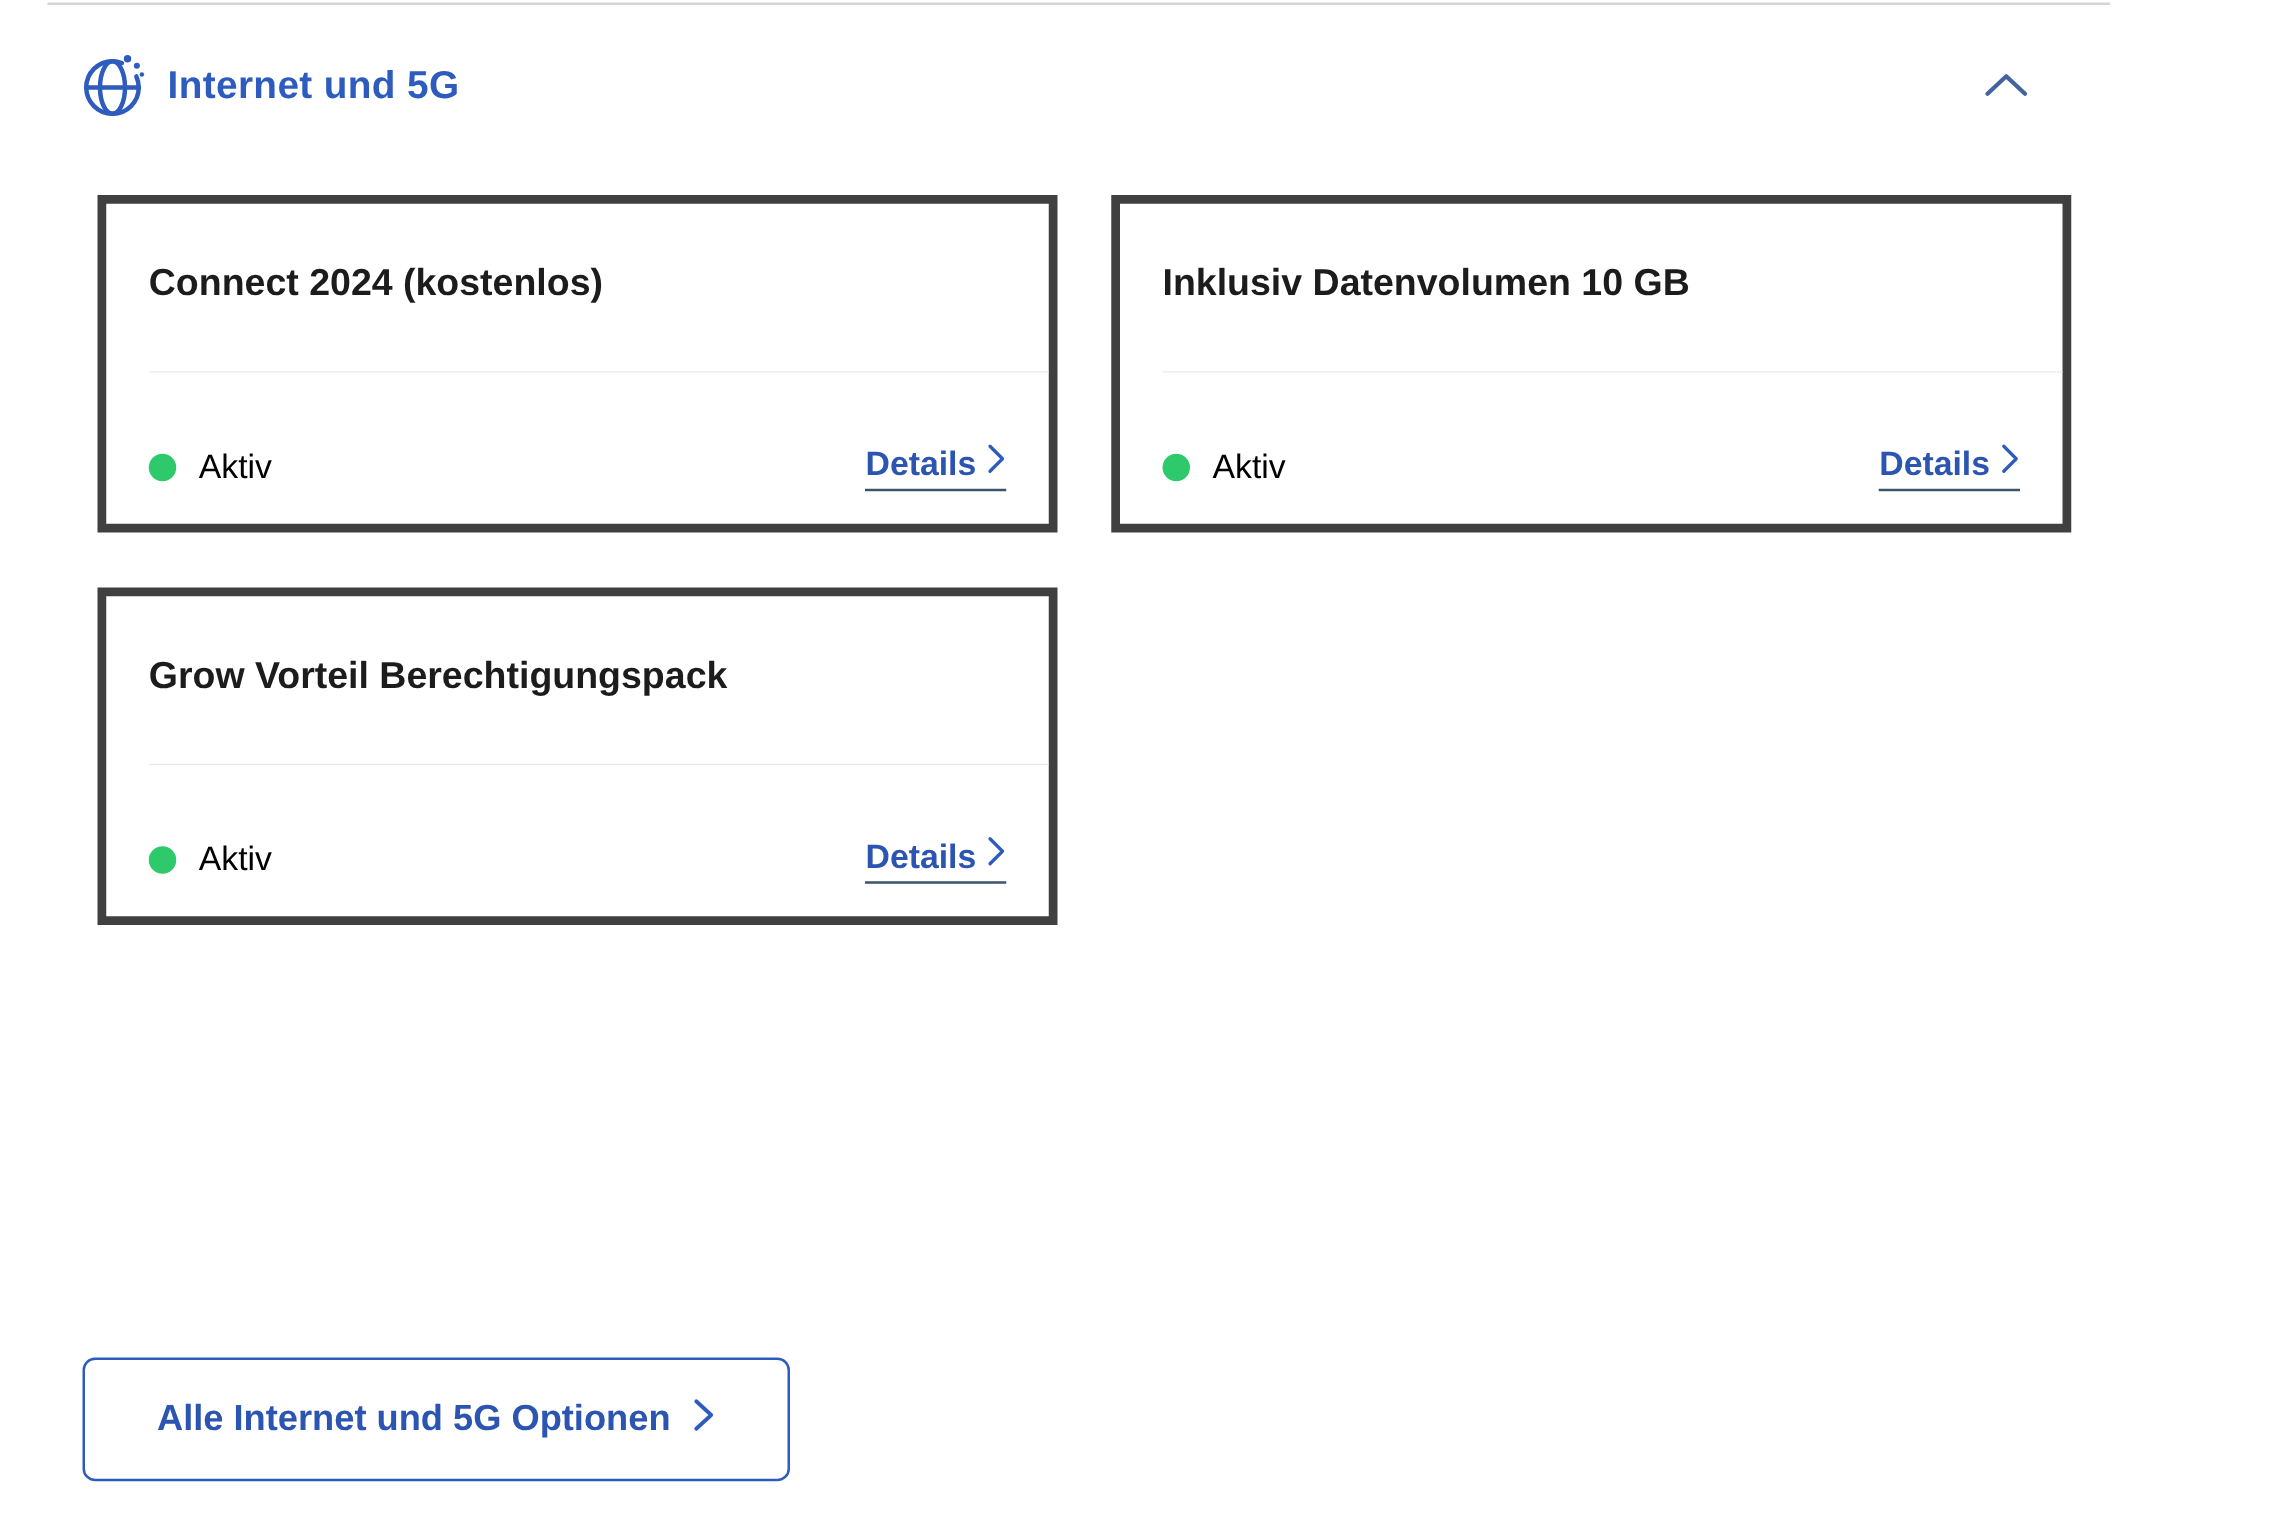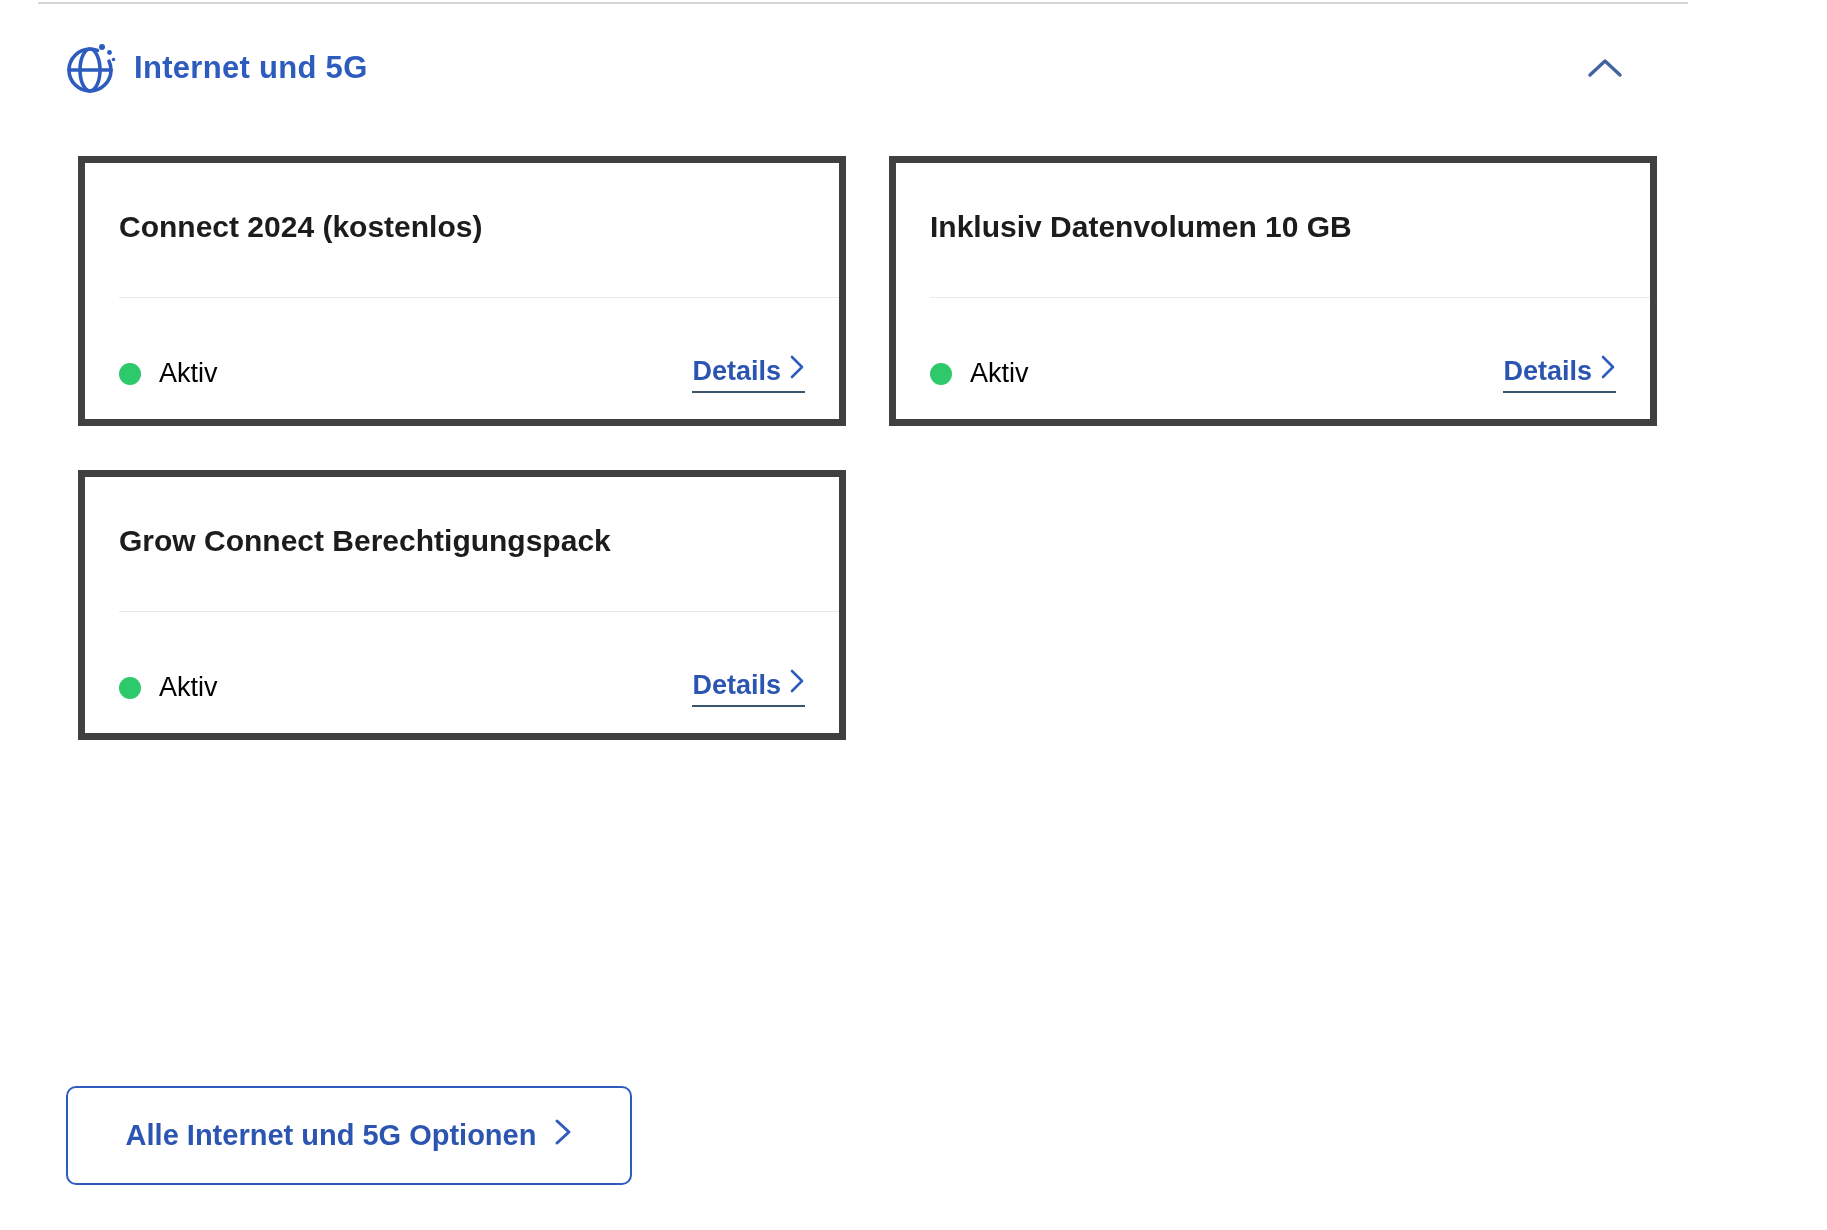--- a/index.html
+++ b/index.html
@@ -193,21 +193,21 @@
           <span>
             <svg width="16" height="26" viewBox="0 0 16 26">
               <polyline points="3,3 13,13 3,23" fill="none" stroke="#2d5cbe" stroke-width="2.6" stroke-linecap="round" stroke-linejoin="round"></polyline>
             </svg>
           </span>
         </a>
       </div>
     </div>
 
     <div class="card">
-      <h3 class="card-title">Grow Connect Berechtigungspack</h3>
+      <h3 class="card-title">Grow Vorteil Berechtigungspack</h3>
       <hr class="card-divider">
       <div class="status-row">
         <span class="status-dot"></span>
         <span class="status-label">Aktiv</span>
         <a class="details-link">
           <span>Details</span>
           <span>
             <svg width="16" height="26" viewBox="0 0 16 26">
               <polyline points="3,3 13,13 3,23" fill="none" stroke="#2d5cbe" stroke-width="2.6" stroke-linecap="round" stroke-linejoin="round"></polyline>
             </svg>

